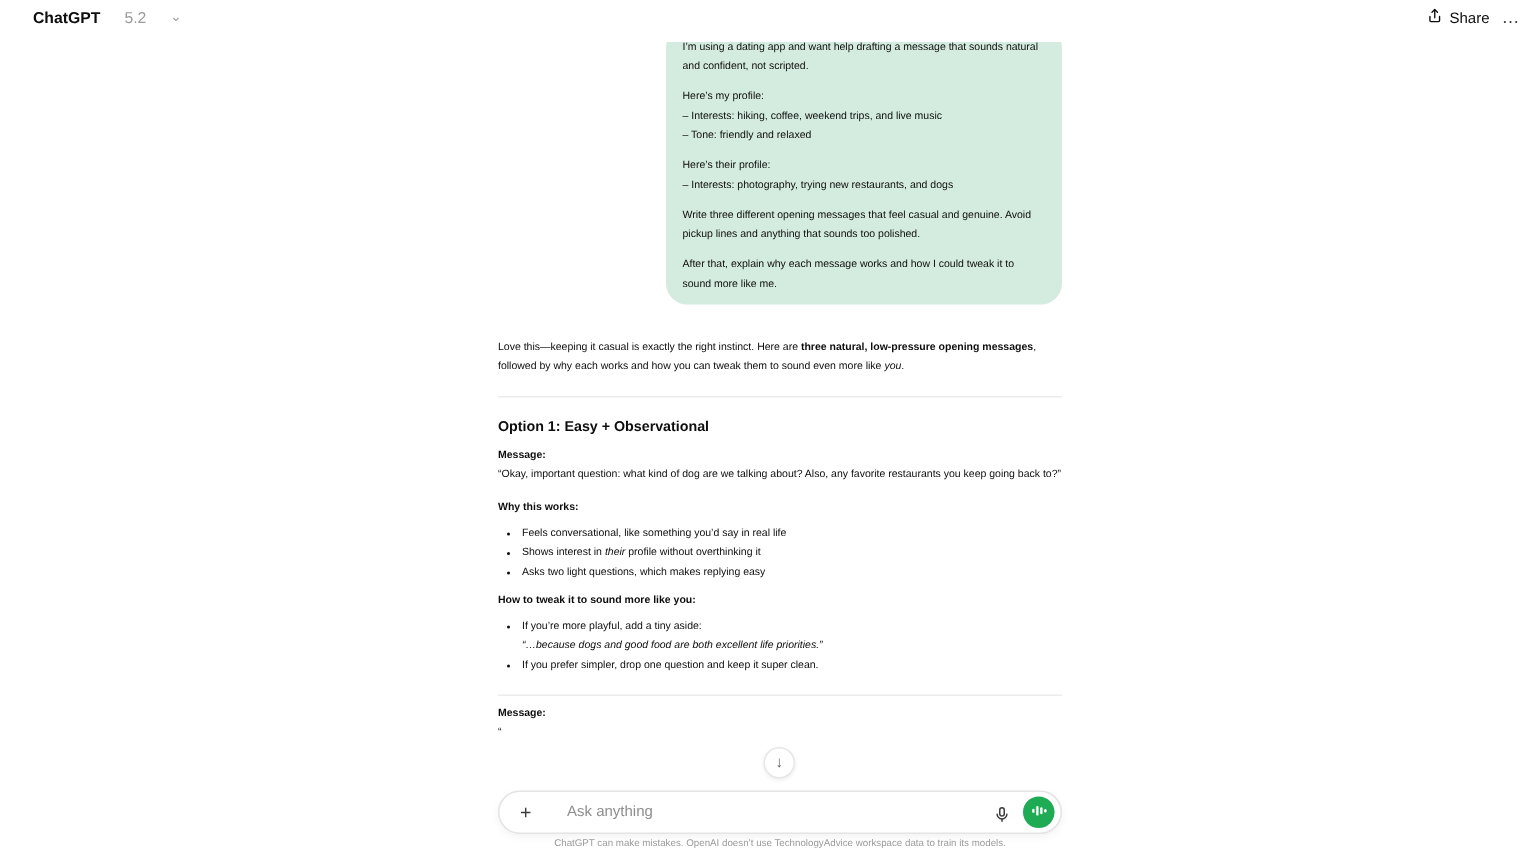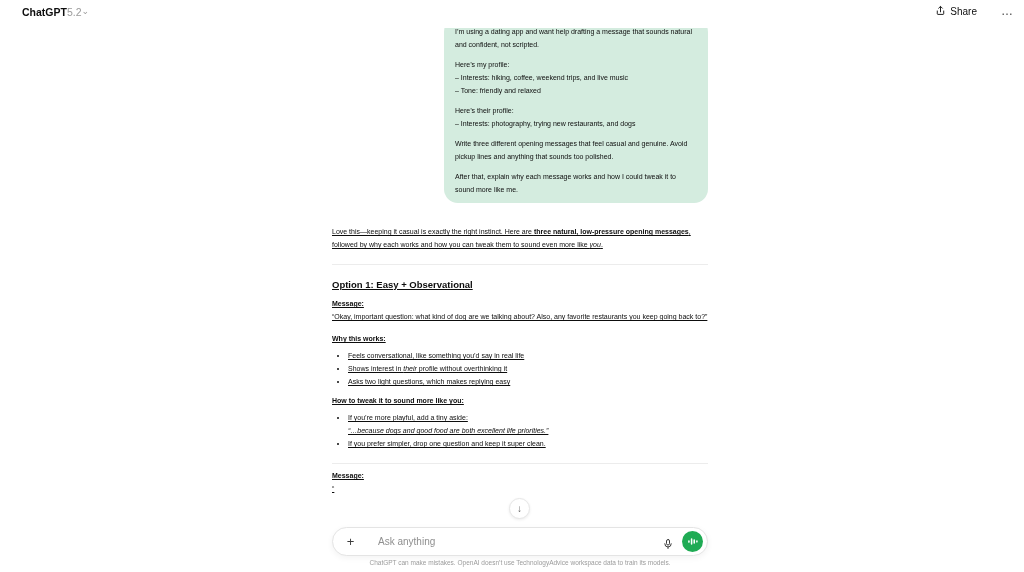--- a/index.html
+++ b/index.html
@@ -1,39 +1,39 @@
 <!DOCTYPE html>
 <html><head>
 <meta charset="utf-8">
 <style>
   * { margin:0; padding:0; box-sizing:border-box; }
   html,body { width:1024px; height:572px; background:#fff; overflow:hidden;
     font-family:"Liberation Sans", sans-serif; color:#0d0d0d; position:relative; }
 
   
   .header { position:absolute; top:0; left:0; width:1024px; height:28px; background:#fff; z-index:10; }
-  .brand { position:absolute; left:22px; top:6px; display:flex; align-items:center; gap:0;
+  .brand { position:absolute; left:22px; top:6px; display:flex; align-items:center; gap:16px;
     font-size:10.5px; cursor:pointer; }
   .brand-name { font-weight:700; color:#0d0d0d; }
   .brand-ver  { color:#9b9b9b;text-align:center; }
   .chev { color:#9b9b9b; font-size:9px; line-height:9px; margin-top:-2px; }
-  .header-right { position:absolute; right:10px; top:5px; display:flex; align-items:flex-start; gap:24px; }
+  .header-right { position:absolute; right:10px; top:5px; display:flex; align-items:flex-start; gap:8px; }
   .share-btn { display:flex; align-items:center; gap:4px; font-size:10px; color:#0d0d0d; cursor:pointer; }
   .share-btn svg { width:11px; height:11px; stroke:#0d0d0d; fill:none; stroke-width:2; stroke-linecap:round; stroke-linejoin:round; }
   .more-btn { font-size:12px; color:#424242; letter-spacing:1px; cursor:pointer; line-height:12px; }
 
   
   .chat-column { position:absolute; left:332px; top:0; width:376px; }
 
   .user-bubble { margin:18px 0 0 auto; width:264px; border-radius:14px; padding:7px 11px;
     font-size:7px; line-height:13px; }
   .user-bubble p { margin:0 0 7px; }
   .user-bubble p:last-child { margin:0; }
 
-  .assistant { margin-top:22px; font-size:7px; line-height:13px;text-decoration:underline; }
+  .assistant { margin-top:22px; font-size:7px; line-height:13px; }
   .assistant .intro { margin:0; }
   .assistant hr { border:none; border-top:1px solid #ececec; margin:13px 0 0; }
   .assistant h3 { font-size:9.5px; font-weight:700; line-height:14px; margin:13px 0 0; }
   .assistant .label { font-weight:700; margin:5px 0 0; }
   .assistant .quote { margin:0; }
   .assistant ul { margin:4px 0 0; padding-left:16px; }
   .assistant li { margin:0; }
   .assistant .mt { margin-top:9px; }
   .italic { font-style:italic; }
 

